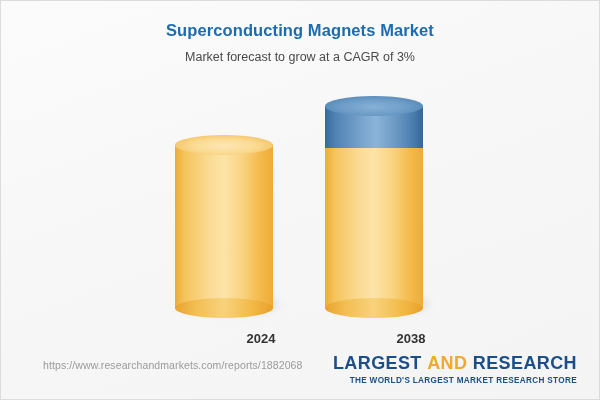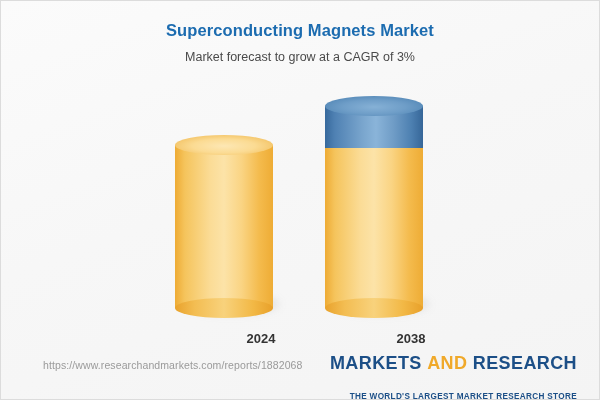--- a/index.html
+++ b/index.html
@@ -191,21 +191,21 @@
   }
   .logo-main {
     font-size: 18px;
     font-weight: bold;
     letter-spacing: .4px;
     color: #1c4f87;
     white-space: nowrap;
   }
   .logo-and { color: #f0a92a; }
   .logo-tag {
-    margin-top: 18px;
+    margin-top: 2px;
     font-size: 8.2px;
     font-weight: bold;
     color: #1c4f87;
     letter-spacing: .32px;
     white-space: nowrap;
   }
 </style>
 </head>
 <body>
 
@@ -253,19 +253,19 @@
       <div class="cat-label">2038</div>
     </div>
 
   </div>
 
   <div class="footer">
     <div class="source-url">https://www.researchandmarkets.com/reports/1882068</div>
 
     <div class="logo">
       <div class="logo-main">
-        <span>MARKETS</span><span>&nbsp;</span><span class="logo-and">AND</span><span>&nbsp;</span><span>RESEARCH</span>
+        <span>LARGEST</span><span>&nbsp;</span><span class="logo-and">AND</span><span>&nbsp;</span><span>RESEARCH</span>
       </div>
       <div class="logo-tag">THE WORLD'S LARGEST MARKET RESEARCH STORE</div>
     </div>
   </div>
 
 </div>
 
 </body></html>

